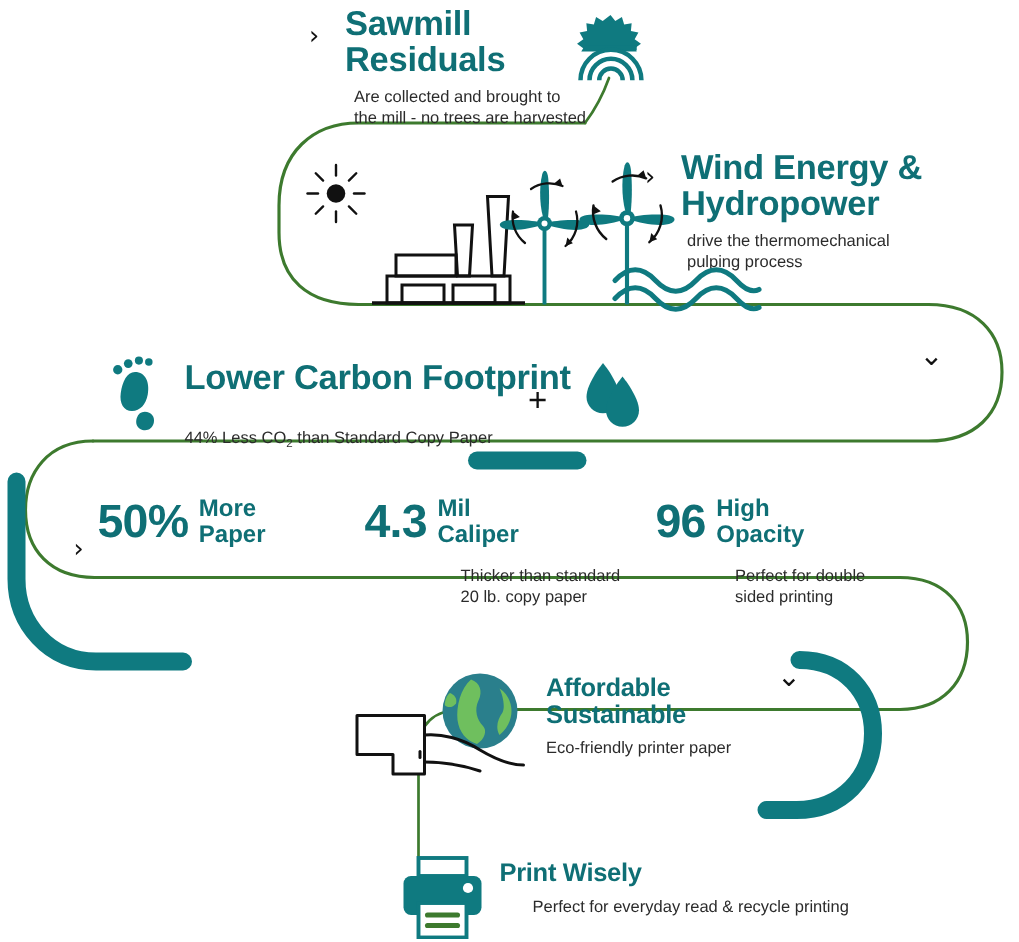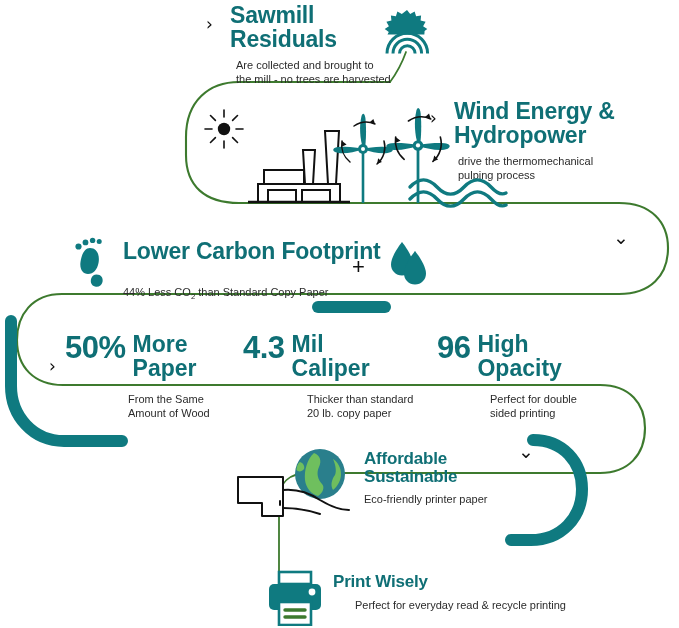--- a/index.html
+++ b/index.html
@@ -43,21 +43,21 @@
     color: #0f6f75;
     font-weight: bold;
     font-size: 31px;
     line-height: 1;
     letter-spacing: -0.5px;
   }
   .stat-row { display: flex; align-items: flex-start; }
   .stat-label {
     color: #0f6f75;
     font-weight: bold;
-    font-size: 23px;
+    font-size: 16px;
     line-height: 1.06;
     white-space: pre-line;
     margin-left: 7px;
   }
   .chev {
     position: absolute;
     color: #111;
     font-size: 17px;
     line-height: 1;
     font-family: "DejaVu Sans", sans-serif;
@@ -249,22 +249,20 @@
   <span class="chev" style="left:613px; top:228px; font-size:19px;">⌄</span>
 
   <span class="chev" style="left:49px; top:358px;">›</span>
 
   <div class="node" style="left:65px; top:332px;">
     <div class="stat-row">
       <div class="stat-num">50%</div>
       <div class="stat-label">More
 Paper</div>
     </div>
-    <div class="sub" style="margin-left:63px; margin-top:11px;">From the Same
-Amount of Wood</div>
   </div>
 
   <div class="node" style="left:243px; top:332px;">
     <div class="stat-row">
       <div class="stat-num">4.3</div>
       <div class="stat-label">Mil
 Caliper</div>
     </div>
     <div class="sub" style="margin-left:64px; margin-top:11px;">Thicker than standard
 20 lb. copy paper</div>

